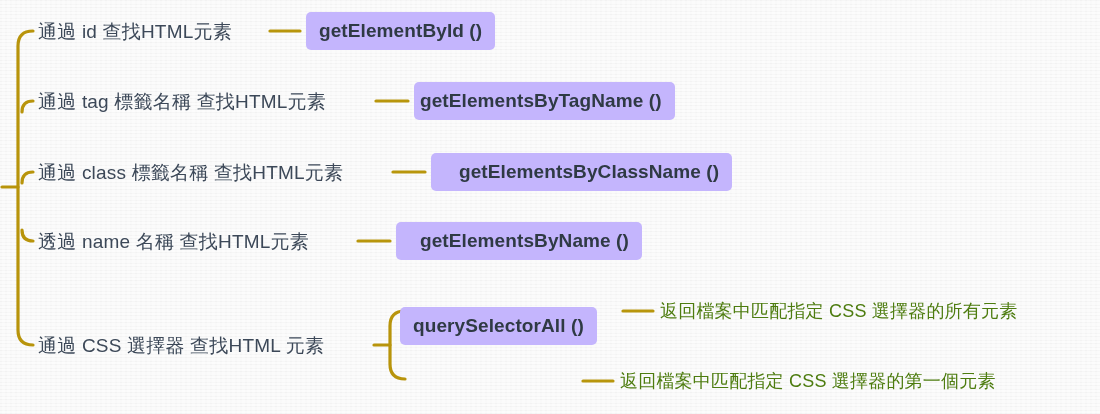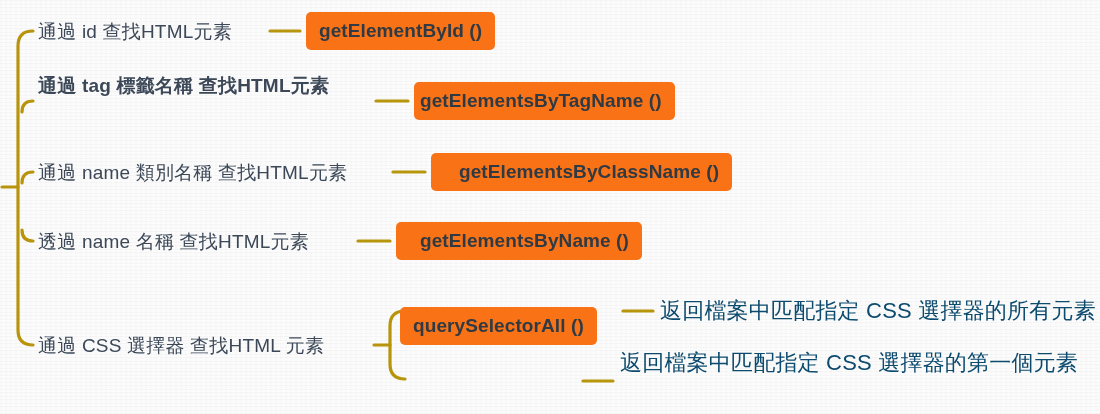--- a/index.html
+++ b/index.html
@@ -49,37 +49,37 @@
     font-size: 19px;
     line-height: 1;
     color: #3c4858;
     white-space: nowrap;
     letter-spacing: 0.2px;
     transform: translateY(-50%);
   }
 
   .chip {
     position: absolute;
-    background: #f97316;
+    background: #c4b5fd;
     border-radius: 5px;
     font-size: 19px;
     line-height: 1;
     font-weight: bold;
     color: #2f3a44;
     white-space: nowrap;
     padding: 9px 13px 10px 13px;
     transform: translateY(-50%);
     letter-spacing: 0.1px;
   }
 
   .desc-label {
     position: absolute;
-    font-size: 22px;
+    font-size: 18px;
     line-height: 1;
-    color: #0c4a6e;
+    color: #4d7c0f;
     white-space: nowrap;
     transform: translateY(-50%);
     letter-spacing: 0.2px;
   }
 </style>
 </head>
 <body>
 
 <div id="canvas">
 
@@ -113,27 +113,27 @@
       <line x1="270" y1="31" x2="300" y2="31"></line>
       <line x1="376" y1="101" x2="408" y2="101"></line>
       <line x1="393" y1="172" x2="425" y2="172"></line>
       <line x1="358" y1="241" x2="390" y2="241"></line>
       <line x1="623" y1="311" x2="653" y2="311"></line>
       <line x1="583" y1="381" x2="613" y2="381"></line>
     </g>
   </svg>
 
   <div class="node-label" style="left:38px; top:31px;">通過 id 查找HTML元素</div>
-  <div class="node-label" style="left:38px; top:85px;font-weight:bold;">通過 tag 標籤名稱 查找HTML元素</div>
-  <div class="node-label" style="left:38px; top:172px;">通過 name 類別名稱 查找HTML元素</div>
+  <div class="node-label" style="left:38px; top:101px;">通過 tag 標籤名稱 查找HTML元素</div>
+  <div class="node-label" style="left:38px; top:172px;">通過 class 標籤名稱 查找HTML元素</div>
   <div class="node-label" style="left:38px; top:345px;">通過 CSS 選擇器 查找HTML 元素</div>
   <div class="node-label" style="left:38px; top:241px;">透過 name 名稱 查找HTML元素</div>
 
   <div class="chip" style="left:306px; top:31px;">getElementById ()</div>
   <div class="chip" style="left:414px; top:101px;padding-left:6px;">getElementsByTagName ()</div>
   <div class="chip" style="left:431px; top:172px;padding-left:28px;">getElementsByClassName ()</div>
   <div class="chip" style="left:396px; top:241px;padding-left:24px;">getElementsByName ()</div>
   <div class="chip" style="left:400px; top:326px;">querySelectorAll ()</div>
 
   <div class="desc-label" style="left:660px; top:311px;">返回檔案中匹配指定 CSS 選擇器的所有元素</div>
-  <div class="desc-label" style="left:620px; top:363px;">返回檔案中匹配指定 CSS 選擇器的第一個元素</div>
+  <div class="desc-label" style="left:620px; top:381px;">返回檔案中匹配指定 CSS 選擇器的第一個元素</div>
 
 </div>
 
 </body></html>

